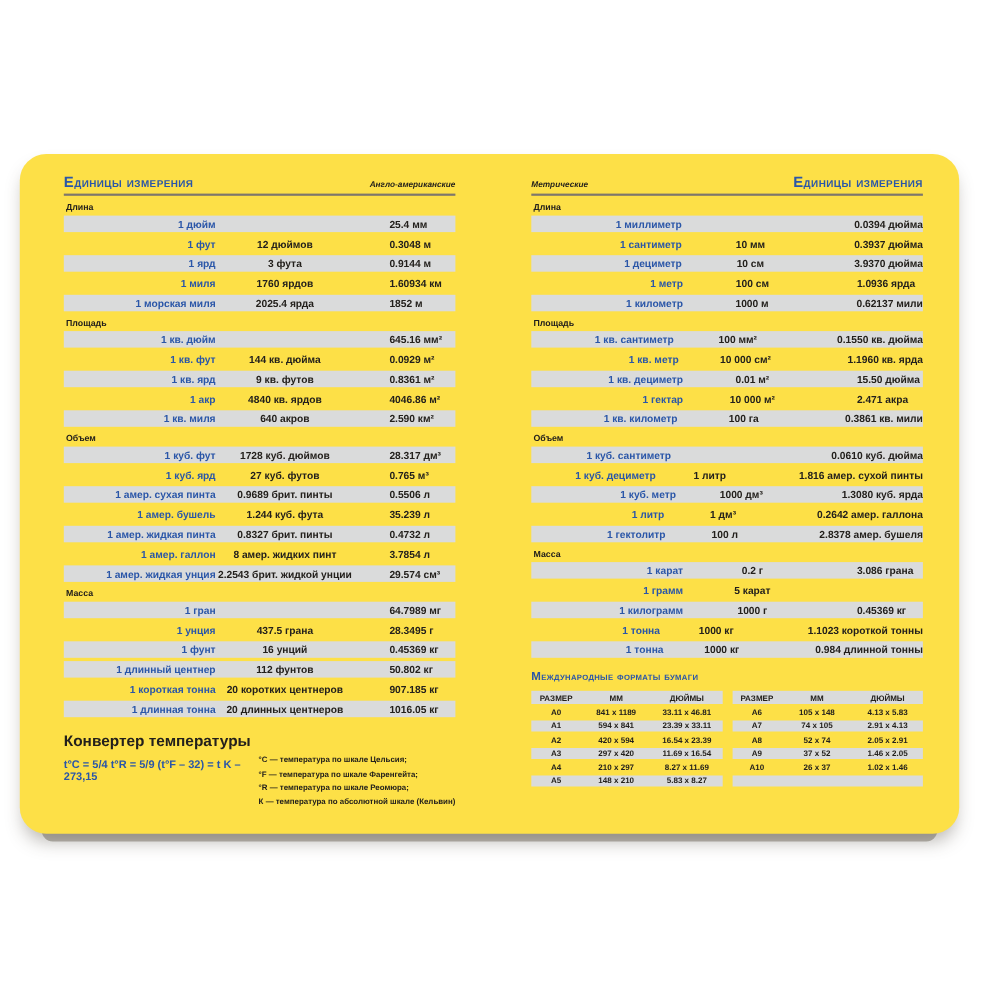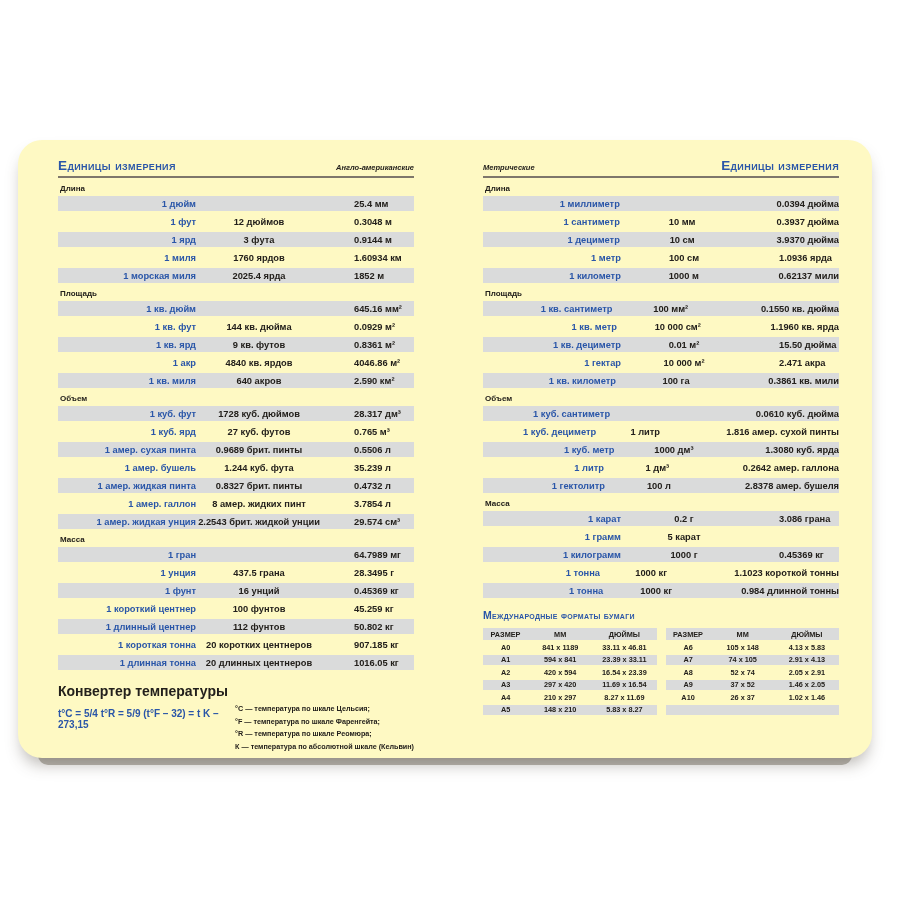--- a/index.html
+++ b/index.html
@@ -4,21 +4,21 @@
 <style>
   html,body{margin:0;padding:0;}
   body{
     width:900px;height:900px;position:relative;
     background:#ffffff;
     font-family:"Liberation Sans", sans-serif;
     -webkit-font-smoothing:antialiased;
   }
   .spread{
     position:absolute;left:18px;top:140px;width:854px;height:618px;
-    background:#fef9c3;border-radius:24px;
+    background:#fde047;border-radius:24px;
     box-shadow:0 10px 16px -4px rgba(70,64,52,.38);
   }
   .spread::after{
     content:"";position:absolute;left:20px;right:20px;bottom:-7px;height:10px;
     background:#bdbab3;border-radius:0 0 16px 16px;z-index:-1;
   }
   .col{position:absolute;top:18px;width:356px;}
   .col-left{left:40px;}
   .col-right{left:465px;}
   .pg-head{display:flex;justify-content:space-between;align-items:baseline;}
@@ -179,25 +179,20 @@
           <div class="trow">
             <span class="c0">1 унция</span>
             <span class="c1">437.5 грана</span>
             <span class="c2">28.3495 г</span>
           </div>
           <div class="trow shade">
             <span class="c0">1 фунт</span>
             <span class="c1">16 унций</span>
             <span class="c2">0.45369 кг</span>
           </div>
-          <div class="trow">
-            <span class="c0">1 короткий центнер</span>
-            <span class="c1">100 фунтов</span>
-            <span class="c2">45.259 кг</span>
-          </div>
           <div class="trow shade">
             <span class="c0">1 длинный центнер</span>
             <span class="c1">112 фунтов</span>
             <span class="c2">50.802 кг</span>
           </div>
           <div class="trow">
             <span class="c0">1 короткая тонна</span>
             <span class="c1">20 коротких центнеров</span>
             <span class="c2">907.185 кг</span>
           </div>

